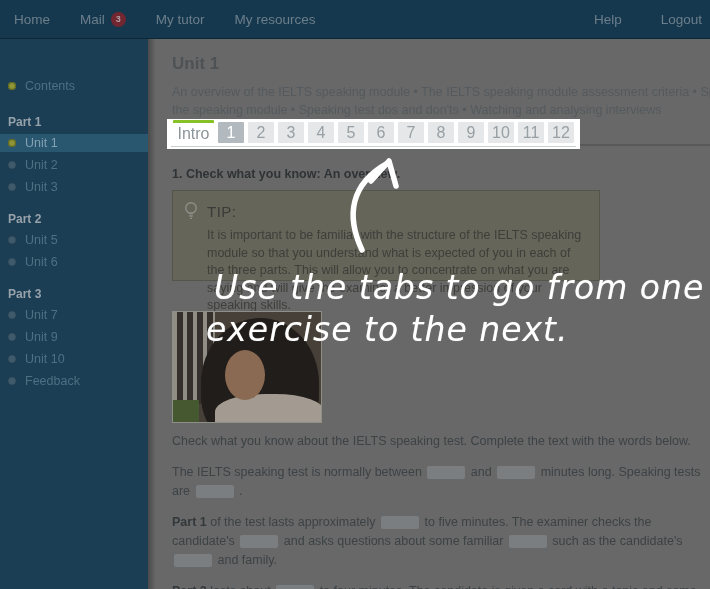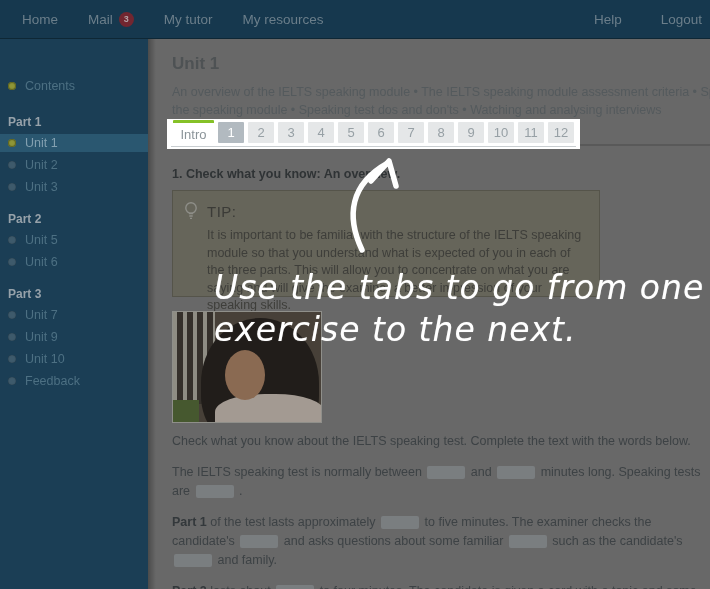--- a/index.html
+++ b/index.html
@@ -7,21 +7,20 @@
     width:710px;height:589px;position:relative;overflow:hidden;
     font-family:"Liberation Sans","DejaVu Sans",sans-serif;
     background:#686868;
   }
   
   .topnav{
     position:absolute;left:0;top:0;width:710px;height:39px;
     background:#16384e;border-bottom:1px solid #0e2735;
     display:flex;align-items:center;box-sizing:border-box;
     z-index:30;
-    padding-left:8px;
   }
   .nav-left{display:flex;align-items:center;gap:30px;padding-left:14px;}
   .nav-right{margin-left:auto;display:flex;align-items:center;gap:39px;padding-right:8px;}
   .nav-item{color:#6b7e8a;font-size:13.5px;cursor:pointer;display:flex;align-items:center;white-space:nowrap;}
   .mail-badge{
     display:inline-flex;align-items:center;justify-content:center;
     width:15px;height:15px;border-radius:50%;background:#722630;
     color:#b3a2a6;font-size:9px;font-weight:bold;margin-left:6px;
   }
   
@@ -50,33 +49,33 @@
   .unit-title{position:absolute;left:24px;top:15px;font-size:17px;font-weight:bold;color:#4e5254;}
   .unit-desc{position:absolute;left:24px;top:44px;font-size:12.5px;line-height:18px;color:#545a5d;white-space:nowrap;}
   
   .tabstrip{
     position:absolute;left:19px;top:80px;height:28px;background:#ffffff;
     display:flex;align-items:flex-start;padding:2px 4px 0 4px;z-index:25;
   }
   .tabbar-line{position:absolute;left:4px;right:4px;bottom:2px;height:1px;background:#c9ced1;}
   .tab{
     position:relative;width:26px;height:21px;margin:1px 2px 12px 2px;background:#e5e7e8;
-    color:#97a0a5;font-size:13px;display:flex;align-items:center;justify-content:center;
+    color:#97a0a5;font-size:16px;display:flex;align-items:center;justify-content:center;
     cursor:pointer;border-radius:1px;z-index:2;
   }
   .tab.active{
     width:41px;background:#ffffff;color:#8b9499;
     border-top:3px solid #85c127;margin-top:-1px;height:22px;
   }
   .tab.selected{background:#b2bac0;color:#ffffff;}
   .tab-line-ext{position:absolute;left:415px;top:105px;right:0;height:2px;background:#595959;}
   .exercise-heading{position:absolute;left:24px;top:128px;font-size:12.5px;font-weight:bold;color:#2f3335;}
   
   .tipbox{
-    position:absolute;left:24px;top:151px;width:428px;height:107px;
+    position:absolute;left:24px;top:151px;width:428px;height:91px;
     background:#66655a;border:1px solid #55544a;box-sizing:border-box;
   }
   .tip-head{display:flex;align-items:center;margin:10px 0 6px 10px;}
   .tip-label{font-size:15px;color:#3b3b37;margin-left:8px;letter-spacing:0.5px;}
   .tip-text{margin:0 14px 0 34px;font-size:12.5px;line-height:17.5px;color:#3e3e3a;}
   
   .photo{
     position:absolute;left:24px;top:272px;width:150px;height:112px;
     background:#474038;border:1px solid #8f8f8a;box-sizing:border-box;overflow:hidden;
   }
@@ -97,21 +96,21 @@
     display:inline-block;width:38px;height:13px;background:#7a7e80;
     border-radius:2px;vertical-align:middle;margin:0 2px;cursor:text;
   }
   
   .tooltip-text{
     position:absolute;color:#ffffff;font-size:33px;font-style:italic;
     font-family:"DejaVu Sans",sans-serif;z-index:40;white-space:nowrap;
     text-shadow:0 0 1px rgba(255,255,255,0.4);letter-spacing:1px;
   }
   .tt1{left:214px;top:268px;}
-  .tt2{left:214px;top:310px;}
+  .tt2{left:206px;top:310px;}
   .arrow-svg{position:absolute;left:336px;top:138px;z-index:40;}
 </style>
 </head>
 <body>
 
 <div class="topnav">
   <div class="nav-left" id="nav-left">
       <div class="nav-item">
         <span>Home</span>
       </div>

